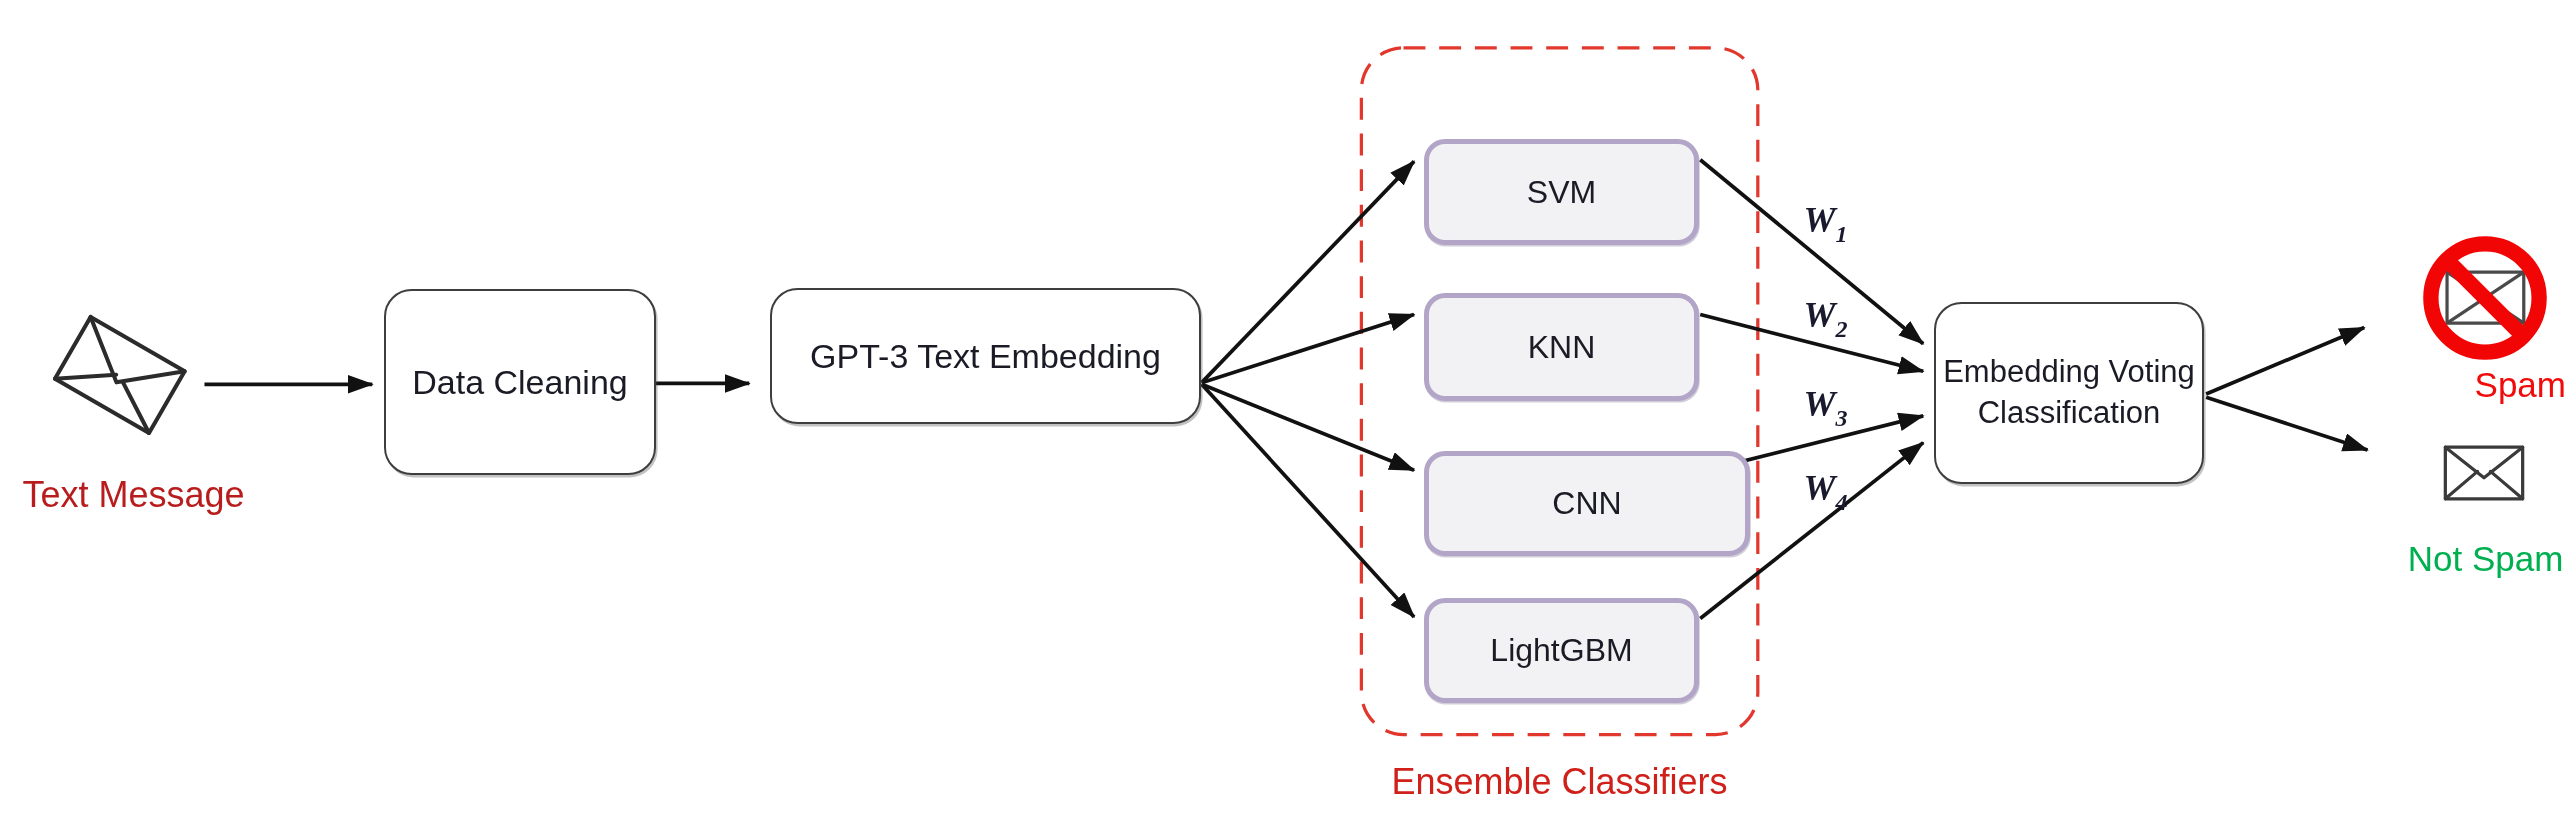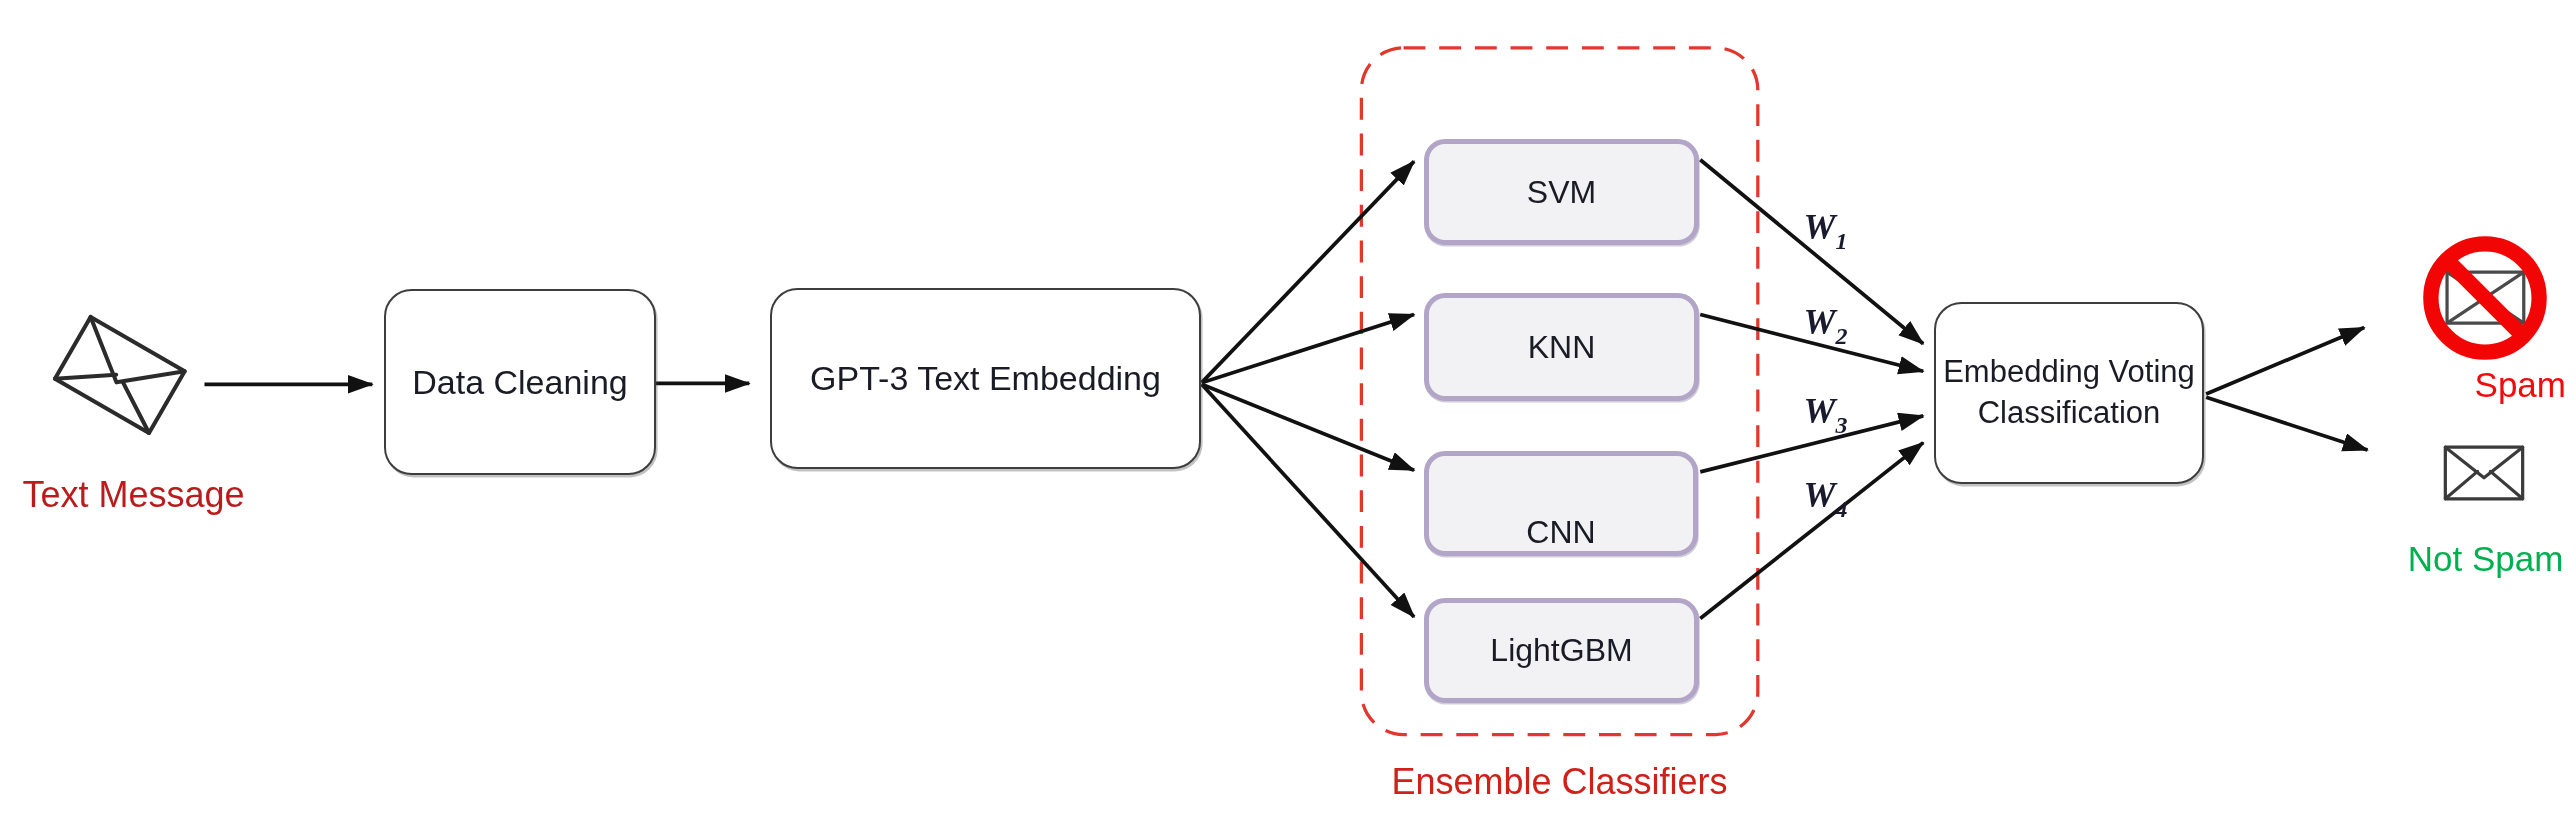--- a/index.html
+++ b/index.html
@@ -17,21 +17,21 @@
     background:#ffffff;border:2.4px solid #3e3e3e;border-radius:27.6px;
     font-size:34px;box-shadow:1.6px 2.4px 0 rgba(80,80,80,.35);
   }
   .purple-box{
     background:#f2f1f3;border:5.7px solid #b2a5c8;border-radius:21px;
     font-size:32px;box-shadow:0.8px 1.6px 0 rgba(120,110,140,.35);margin-top:32px;
   }
   .plain-label{position:absolute;text-align:center;color:#b91c1c;}
   .weight{
     position:absolute;width:89px;text-align:center;color:#1a1a2e;
-    font-family:"Liberation Serif",serif;font-style:italic;font-size:36px;font-weight:600;margin-top:7px;
+    font-family:"Liberation Serif",serif;font-style:italic;font-size:36px;font-weight:600;
   }
   .weight .sub{font-size:24px;vertical-align:-9.7px;font-weight:600;}
   .two-line{line-height:1.32;font-size:31px;}
   #ensemble-label{color:#d0201a;font-size:36px;}
   #spam-label{color:#f20b0b;font-size:35px;}
   #notspam-label{color:#00b050;font-size:35px;}
   svg{display:block;}
 </style>
 </head>
 <body>
@@ -72,31 +72,31 @@
       <path d="M-67,-44 L1,10 L67,-44" fill="none"></path>
       <path d="M-67,44 L-4,2 M67,44 L8,6" fill="none"></path>
     </g>
   </svg>
   <div class="plain-label" style="left:14.6px;top:474px;width:238px;font-size:36px;">Text Message</div>
 
   <div class="node white-box" style="left:384px;top:289px;width:272px;height:186px;">
     <span>Data Cleaning</span>
   </div>
 
-  <div class="node white-box" style="left:770px;top:288px;width:431px;height:181px;">
+  <div class="node white-box" style="left:770px;top:288px;width:431px;height:136px;">
     <span>GPT-3 Text Embedding</span>
   </div>
 
   <div class="node purple-box" style="left:1424px;top:107px;width:275px;height:106px;">
     <span>SVM</span>
   </div>
   <div class="node purple-box" style="left:1424px;top:261px;width:275px;height:108px;">
     <span>KNN</span>
   </div>
-  <div class="node purple-box" style="left:1424px;top:419px;width:274px;height:105px;align-items:flex-end;">
+  <div class="node purple-box" style="left:1424px;top:419px;width:326px;height:105px;">
     <span>CNN</span>
   </div>
   <div class="node purple-box" style="left:1424px;top:566px;width:275px;height:105px;">
     <span>LightGBM</span>
   </div>
 
   <div class="plain-label" id="ensemble-label" style="left:1369px;top:761px;width:381px;">Ensemble Classifiers</div>
 
   <div class="weight" style="left:1781px;top:199px;">
     <span>W</span><span class="sub">1</span>

